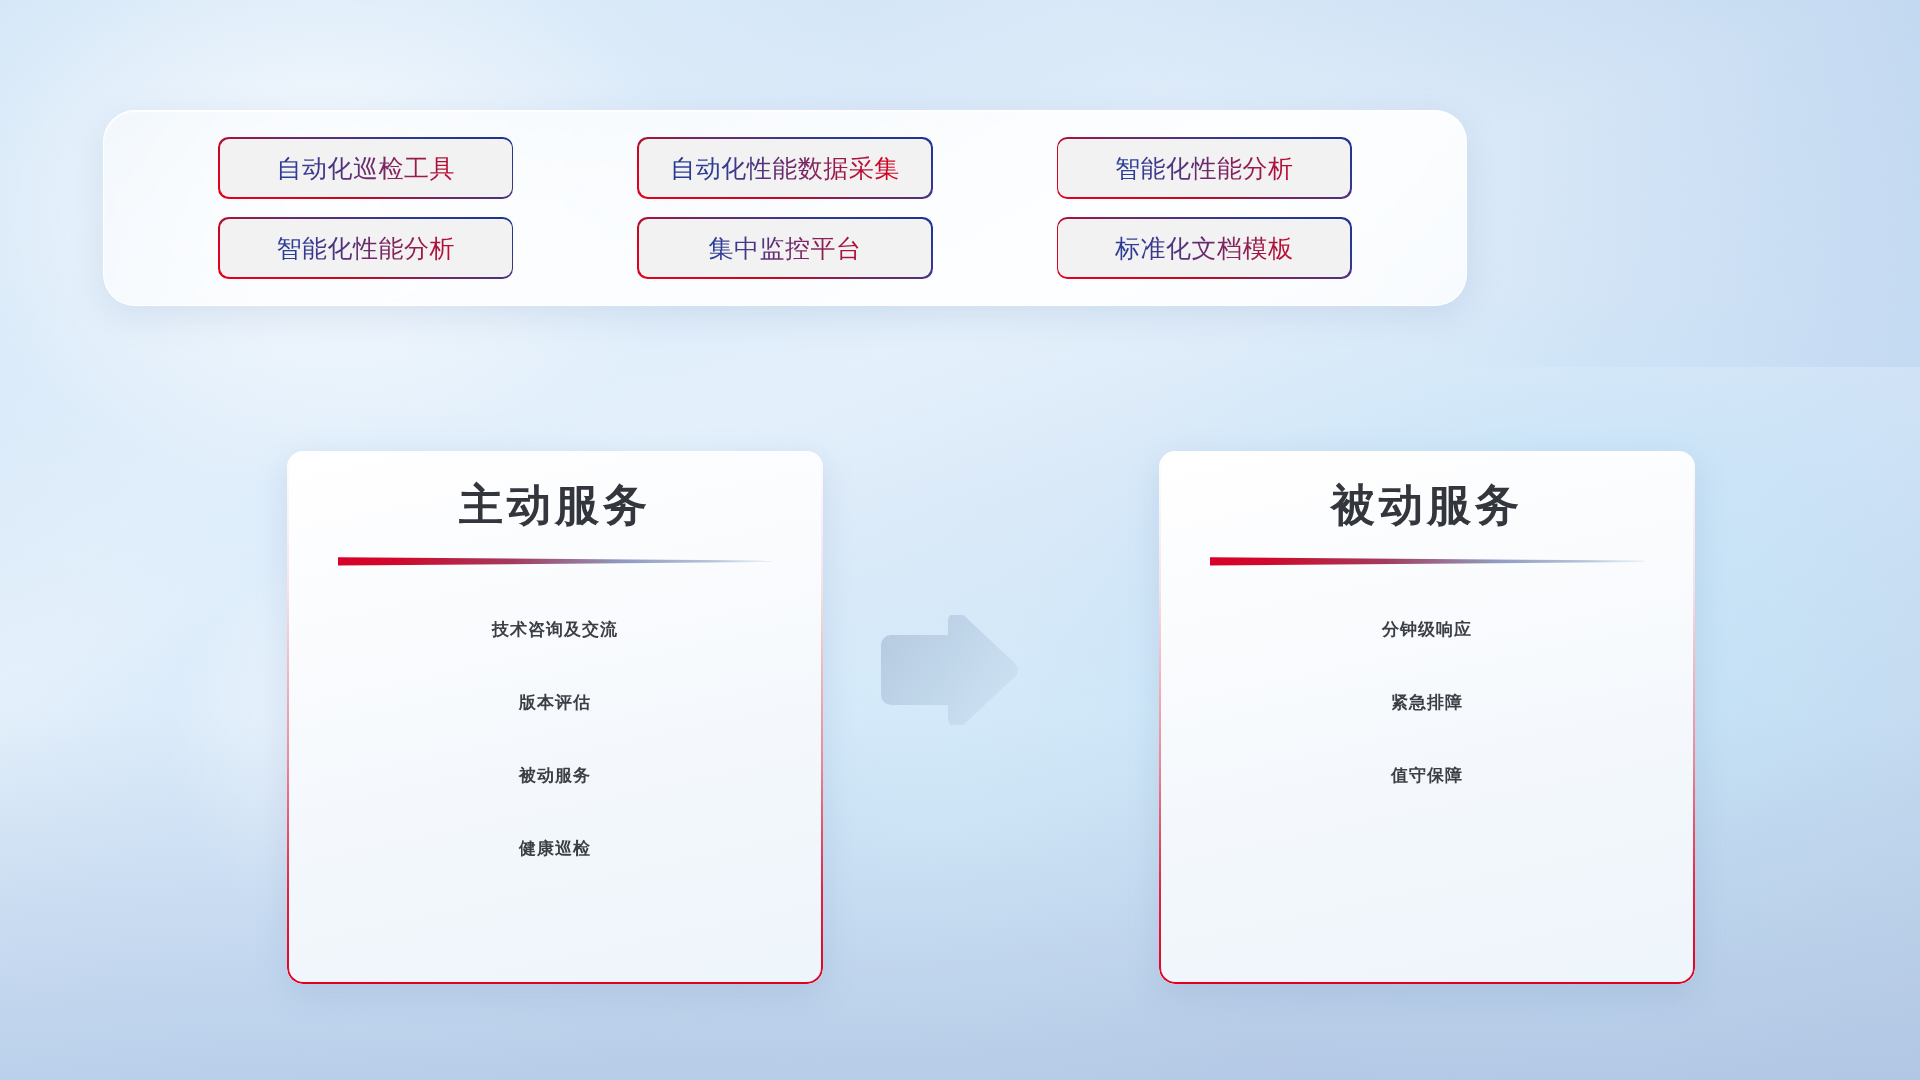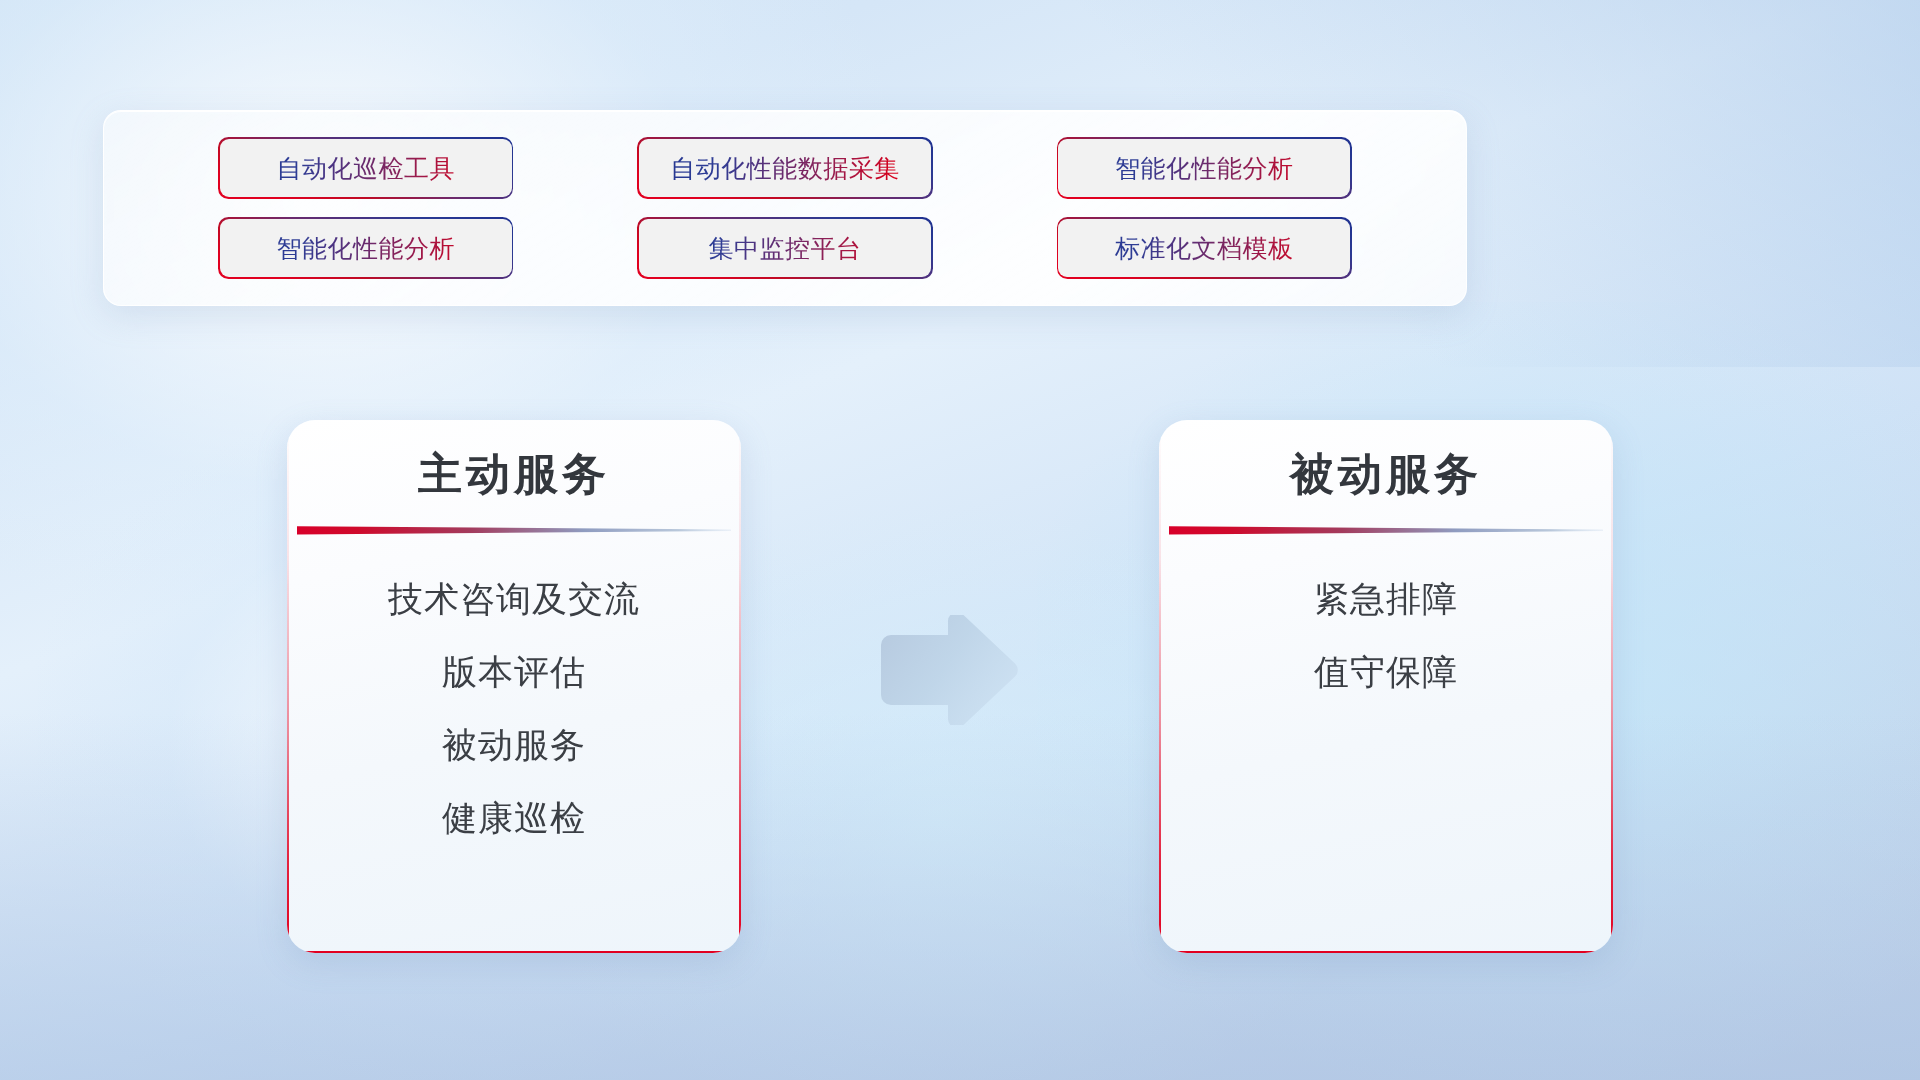--- a/index.html
+++ b/index.html
@@ -37,21 +37,21 @@
     background:linear-gradient(180deg, rgba(176,198,228,0) 0%, rgba(176,198,228,.42) 65%, rgba(170,193,225,.55) 100%);
   }
   #bg-tint-topright{
     position:absolute; right:0; top:0; width:46%; height:34%;
     background:linear-gradient(225deg, rgba(168,198,232,.55) 0%, rgba(168,198,232,0) 68%);
   }
 
   
   #top-panel{
     position:absolute; left:103px; top:110px; width:1364px; height:196px;
-    border-radius:18px;
+    border-radius:32px;
     background:linear-gradient(150deg, rgba(255,255,255,.50) 0%, rgba(255,255,255,.80) 35%, rgba(255,255,255,.92) 70%, rgba(255,255,255,.80) 100%);
     border:1px solid rgba(255,255,255,.92);
     box-shadow:0 10px 34px rgba(120,150,190,.20), inset 0 1px 0 rgba(255,255,255,.95);
     backdrop-filter:blur(2px);
     display:grid;
     grid-template-columns:repeat(3,1fr);
     grid-auto-rows:1fr;
     align-items:center;
     justify-items:center;
     padding:22px 52px;
@@ -89,22 +89,22 @@
   }
 
   
   #flow-arrow{
     position:absolute; left:873px; top:615px; width:150px; height:110px;
     z-index:1;
   }
 
   
   .service-card{
-    position:absolute; top:420px; width:454px; height:533px;
-    border-radius:28px;
+    position:absolute; top:451px; width:536px; height:533px;
+    border-radius:16px;
     overflow:hidden;
     background:linear-gradient(168deg,#ffffff 0%,#fbfcfe 26%,#f4f8fc 58%,#eef5fb 100%);
     box-shadow:0 10px 32px rgba(110,140,185,.20);
     z-index:2;
   }
   #card-proactive{ left:287px; }
   #card-reactive{ left:1139px;margin-left:20px; }
   .card-ring{
     position:absolute; inset:0;
     border-radius:16px;
@@ -133,21 +133,21 @@
   }
   .card-list{
     list-style:none;
     margin-top:22px;
     display:flex; flex-direction:column;
     align-items:center;
     gap:0;
     width:100%;
   }
   .card-list li{
-    font-size:35px; color:#3b3f45; font-weight:400;
+    font-size:17px; color:#3b3f45; font-weight:700;
     letter-spacing:1px; line-height:73px;
     white-space:nowrap;
   }
 </style>
 </head>
 <body>
 
 <div id="bg-base"></div>
 <div id="bg-glow-1"></div>
 <div id="bg-glow-2"></div>
@@ -226,17 +226,18 @@
           <stop offset="14%" stop-color="#cf0a2c"></stop>
           <stop offset="40%" stop-color="#a33b5d"></stop>
           <stop offset="66%" stop-color="#8f9cc0"></stop>
           <stop offset="88%" stop-color="#b9c8db"></stop>
           <stop offset="100%" stop-color="#cddced" stop-opacity="0.35"></stop>
         </linearGradient>
       </defs>
       <path fill="url(#divGradB)" d="M0,1.2 L434,4.6 L434,6.0 L0,9.6 Z"></path>
     </svg>
     <ul class="card-list">
+      <li>分钟级响应</li>
       <li>紧急排障</li>
       <li>值守保障</li>
     </ul>
   </div>
 </div>
 
 </body></html>

